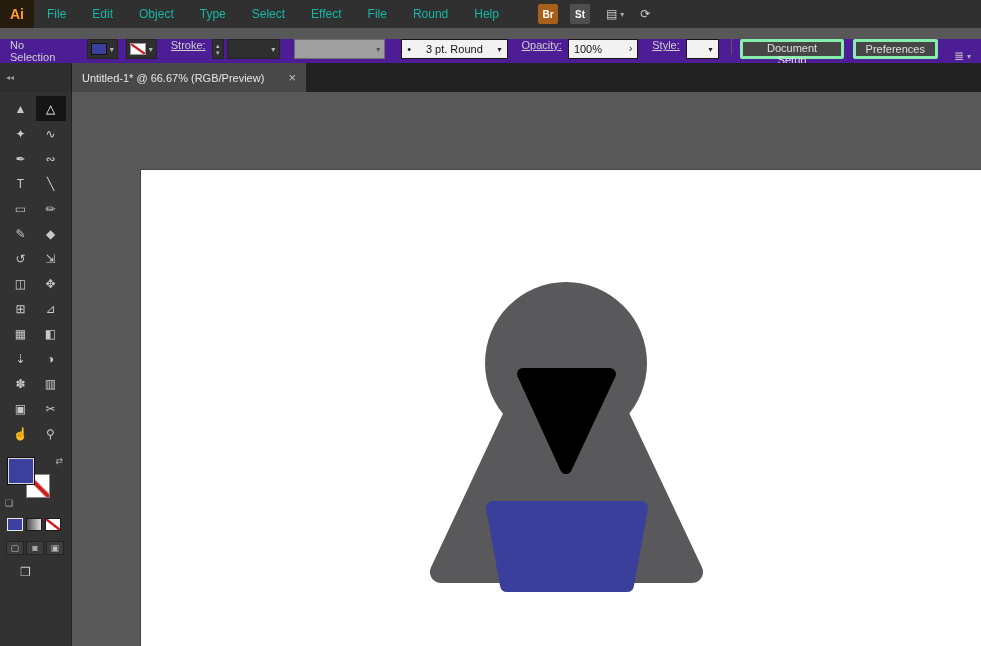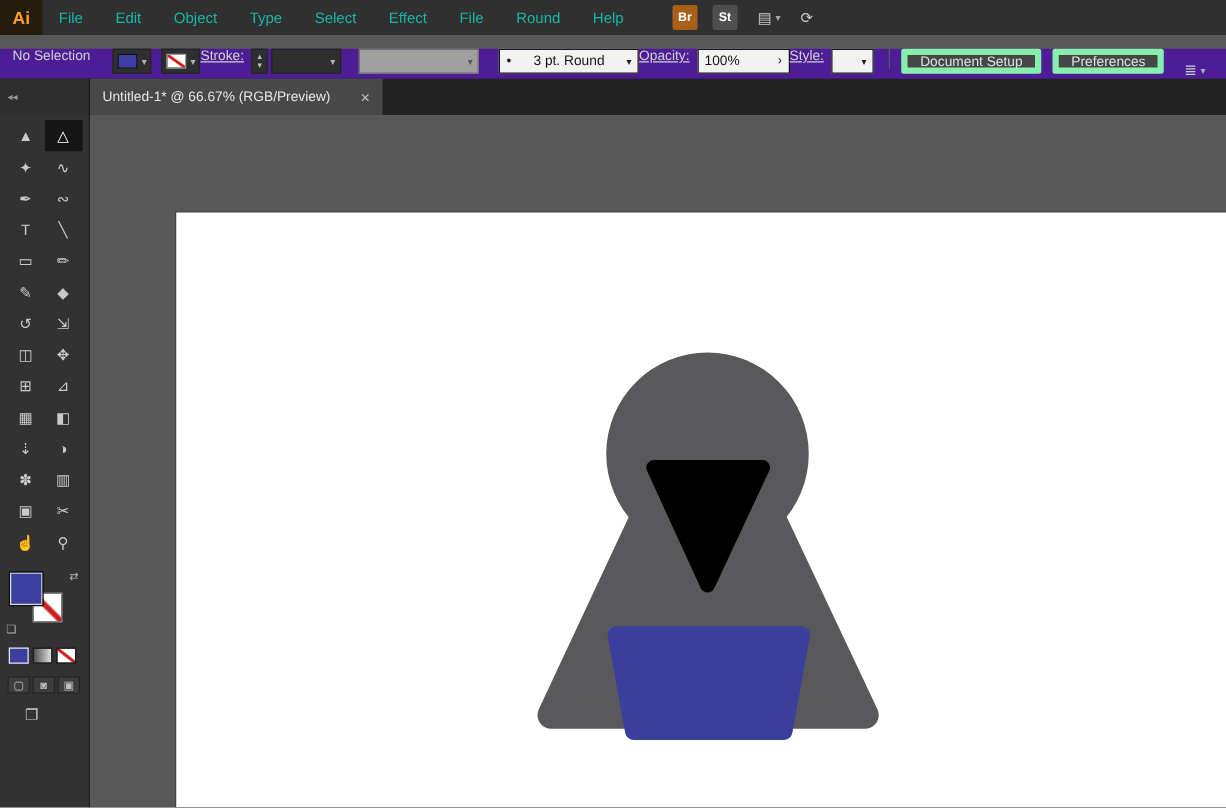--- a/index.html
+++ b/index.html
@@ -41,23 +41,23 @@
                 justify-content:flex-end; padding:0 4px; margin-left:3px; }
   .disabled-combo { width:96px; border:1px solid #6f6f6f; background:#9f9f9f;
                     justify-content:flex-end; padding:0 4px; margin-left:14px; }
   .disabled-combo .caret { color:#555; }
   .light-combo { border:1px solid #161616; background:#f2f2f2; color:#141414; padding:0 5px; gap:4px; }
   .light-combo .value { font-size:11px; white-space:nowrap; }
   .brush-combo { width:112px; margin-left:16px; justify-content:space-between; }
   .opacity-combo { width:74px; margin-left:6px; justify-content:space-between; }
   .style-combo { width:34px; margin-left:6px; justify-content:flex-end; }
   .chev { color:#222; font-size:10px; line-height:10px; }
-  .lbl { }
+  .lbl { margin-left:14px; }
   .cb-sep { width:1px; height:16px; background:#5a5a5a; margin-left:12px; }
-  .cb-button { height:20px; padding:0 10px; background:#464646; border:5px solid #86efac;
+  .cb-button { height:20px; padding:0 10px; background:#464646; border:3px solid #86efac;
                border-radius:2px; color:#e0e0e0; font-size:11px; font-family:inherit; margin-left:9px; }
 
   
   .tabbar { position:absolute; top:63px; left:0; right:0; height:29px; background:#222; display:flex; }
   .panel-collapse { width:72px; background:#2e2e2e; color:#9a9a9a; font-size:8px; display:flex;
                     align-items:center; padding-left:6px; border-right:1px solid #1a1a1a; }
   .tab { width:234px; background:#484848; color:#e6e6e6; font-size:11px; display:flex;
          align-items:center; justify-content:space-between; padding:0 10px; }
   .tab-close { color:#c0c0c0; font-size:13px; margin-left:8px; }
 

